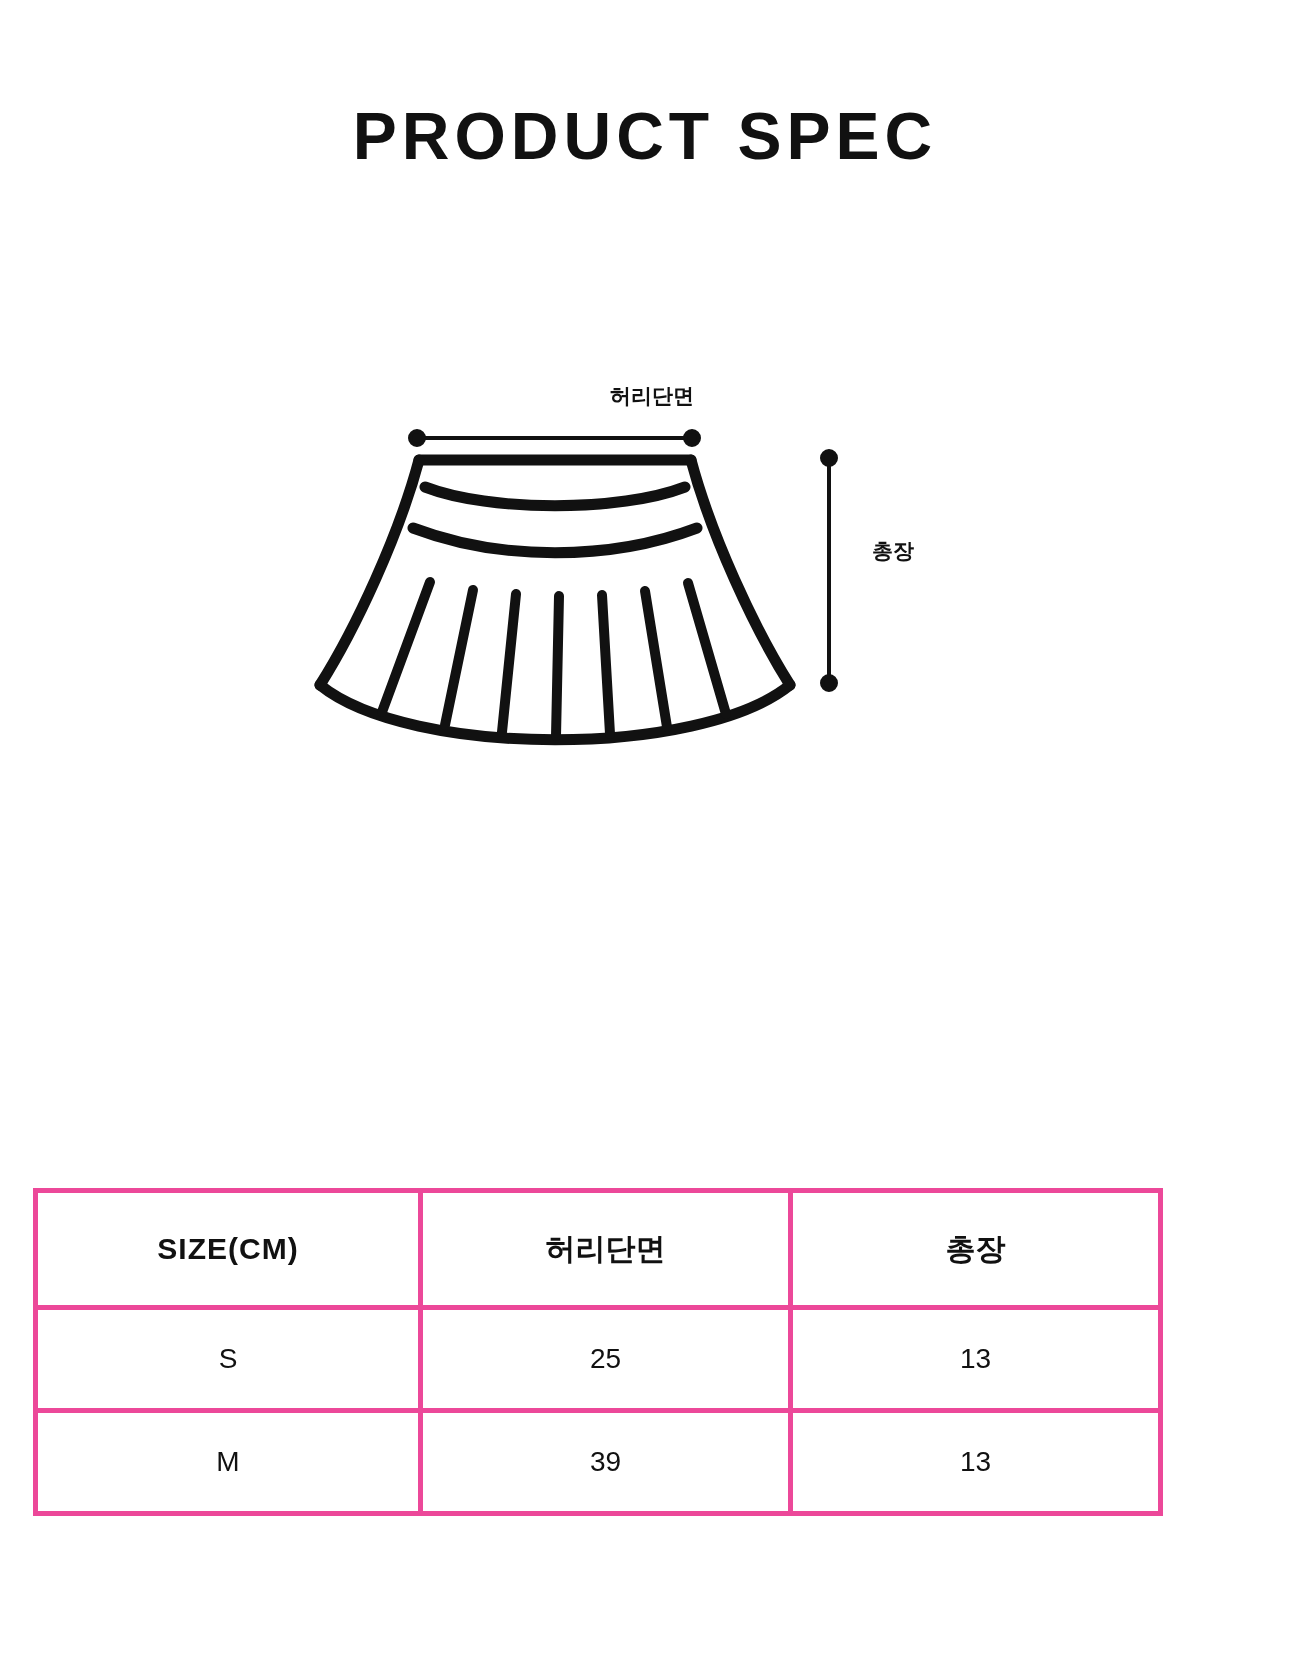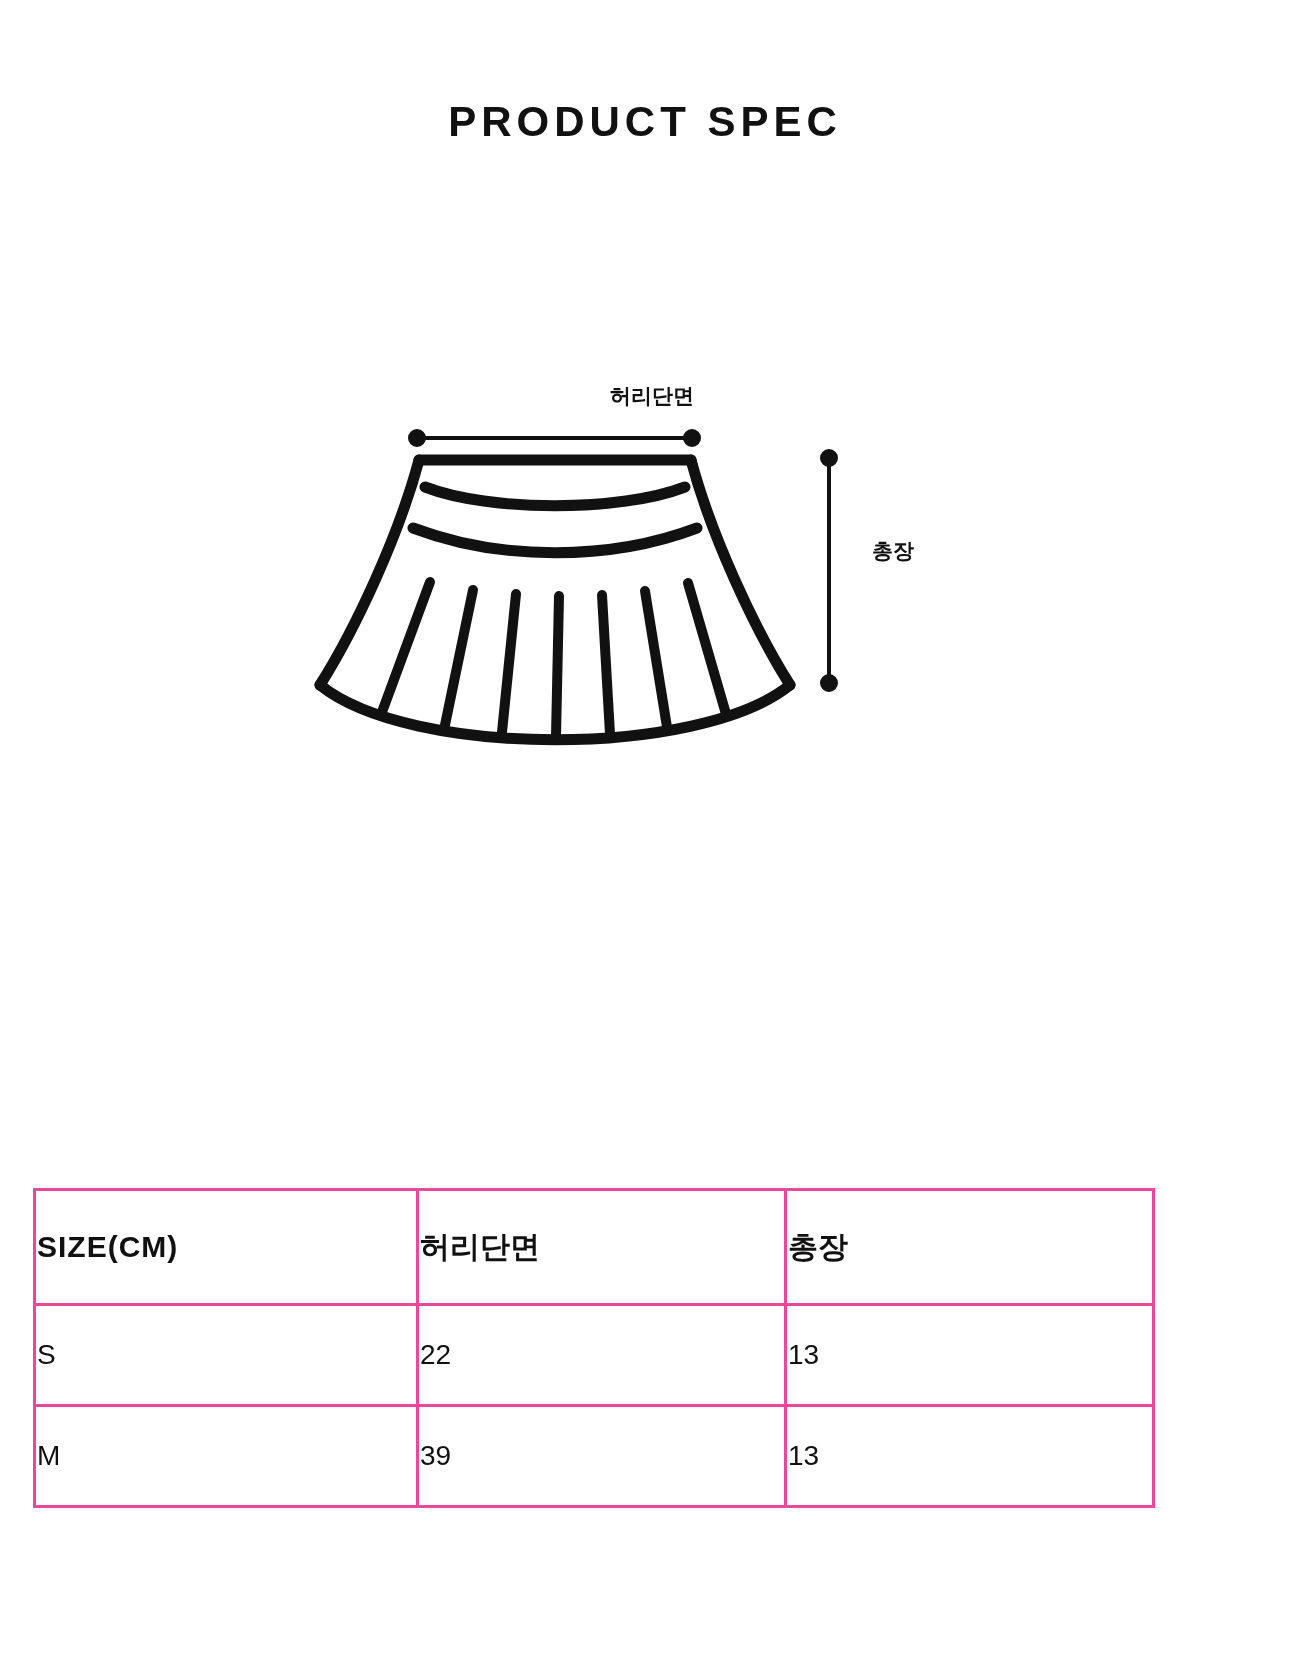--- a/index.html
+++ b/index.html
@@ -16,21 +16,21 @@
     overflow: hidden;
   }
 
   
   .page-title {
     position: absolute;
     top: 98px;
     left: 0;
     width: 100%;
     text-align: center;
-    font-size: 42px;
+    font-size: 66px;
     font-weight: 700;
     letter-spacing: 5px;
     color: #111111;
   }
 
   
   .diagram {
     position: absolute;
     top: 360px;
     left: 0;
@@ -64,22 +64,22 @@
   
   .size-table {
     position: absolute;
     left: 33px;
     top: 1188px;
     width: 1104px;
     border-collapse: collapse;
     table-layout: fixed;
   }
   .size-table td, .size-table th {
-    border: 3px solid #ec4899;
-    text-align: left;
+    border: 5px solid #ec4899;
+    text-align: center;
     font-weight: 400;
     color: #111111;
   }
   .size-table thead th {
     height: 110px;
     font-size: 30px;
     font-weight: 700;
   }
   .size-table thead th.col-size {
     letter-spacing: 1px;
@@ -148,21 +148,21 @@
   <thead>
     <tr>
       <th class="col-1 col-size">SIZE(CM)</th>
       <th class="col-2">허리단면</th>
       <th class="col-3">총장</th>
     </tr>
   </thead>
   <tbody>
     <tr>
       <td>S</td>
-      <td>22</td>
+      <td>25</td>
       <td>13</td>
     </tr>
     <tr>
       <td>M</td>
       <td>39</td>
       <td>13</td>
     </tr>
   </tbody>
 </table>
 

